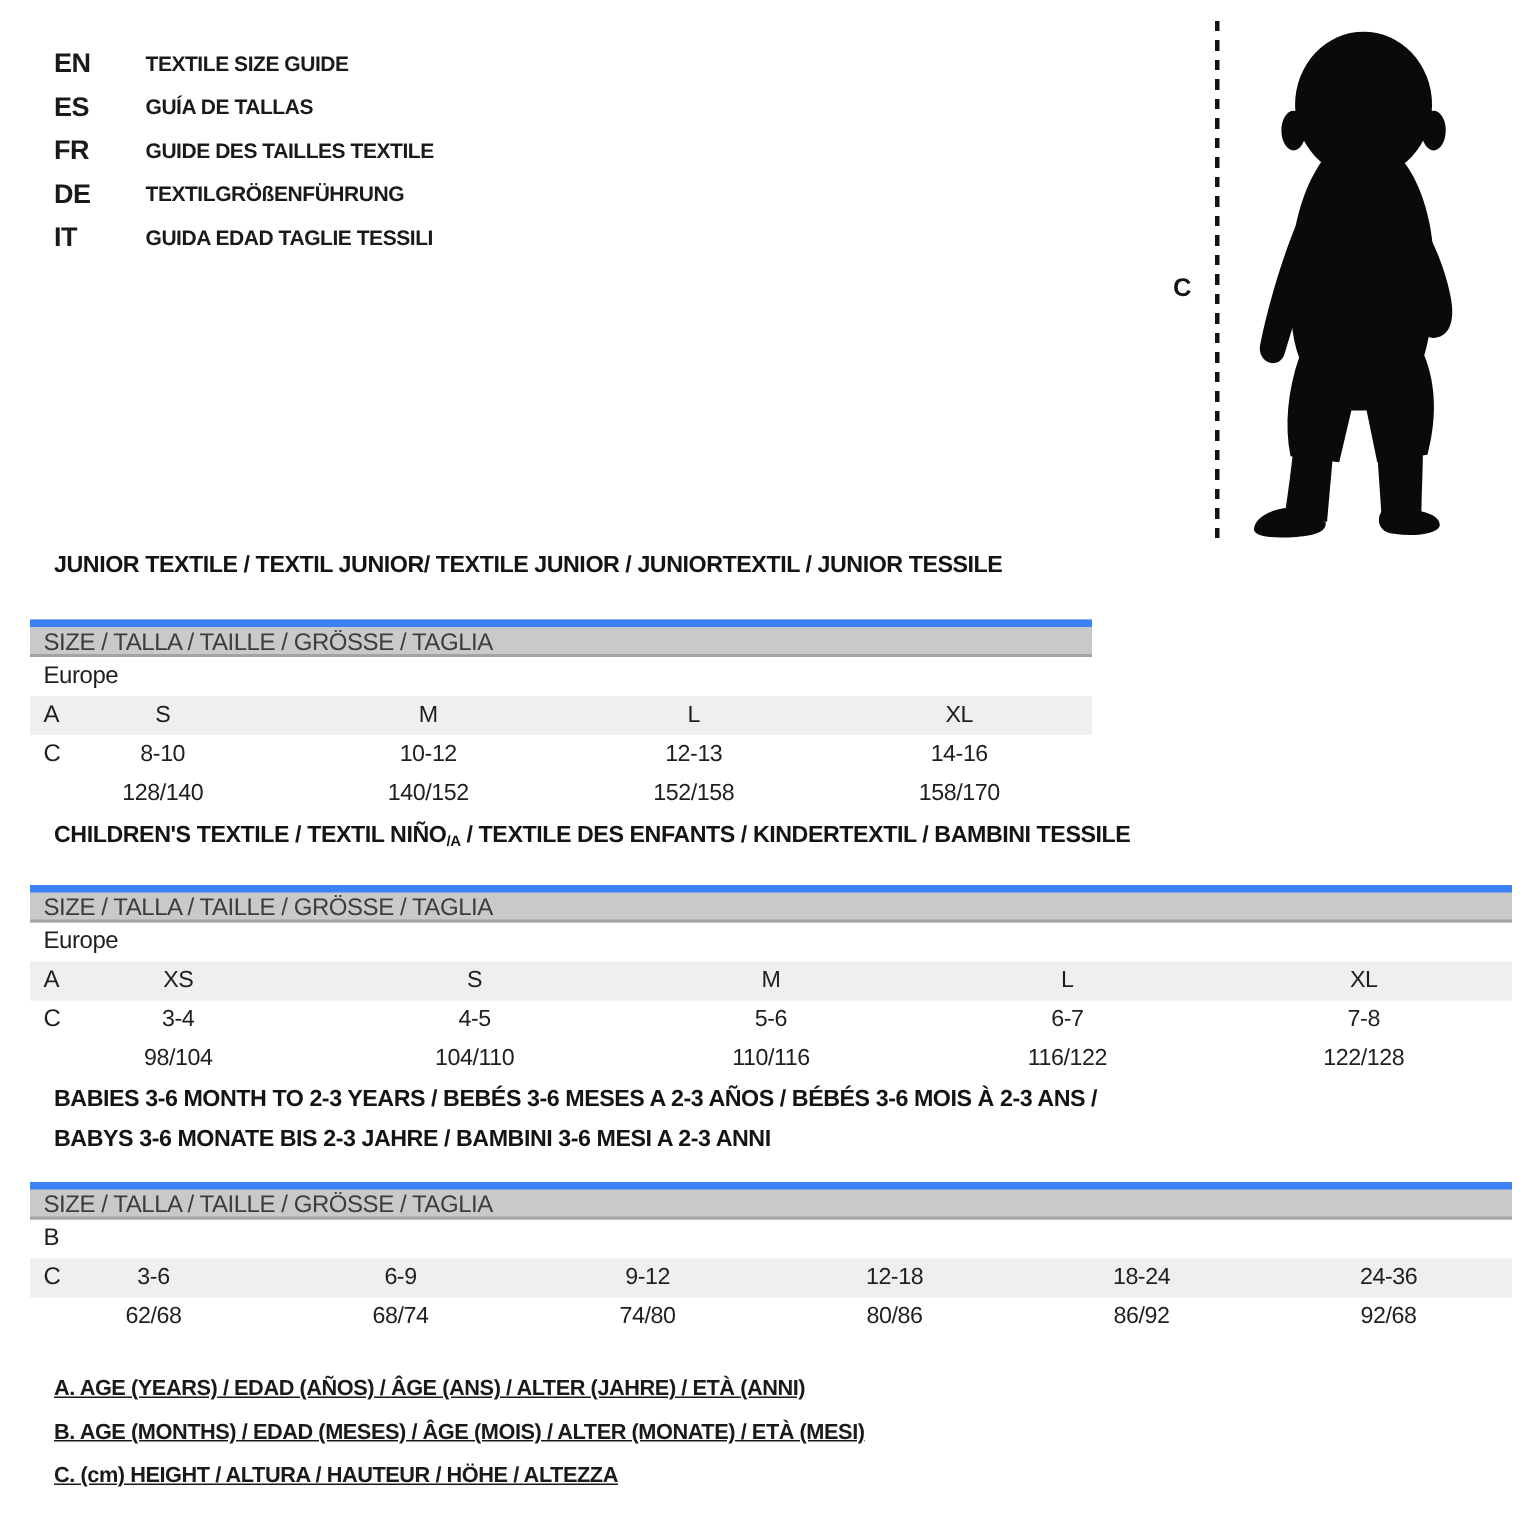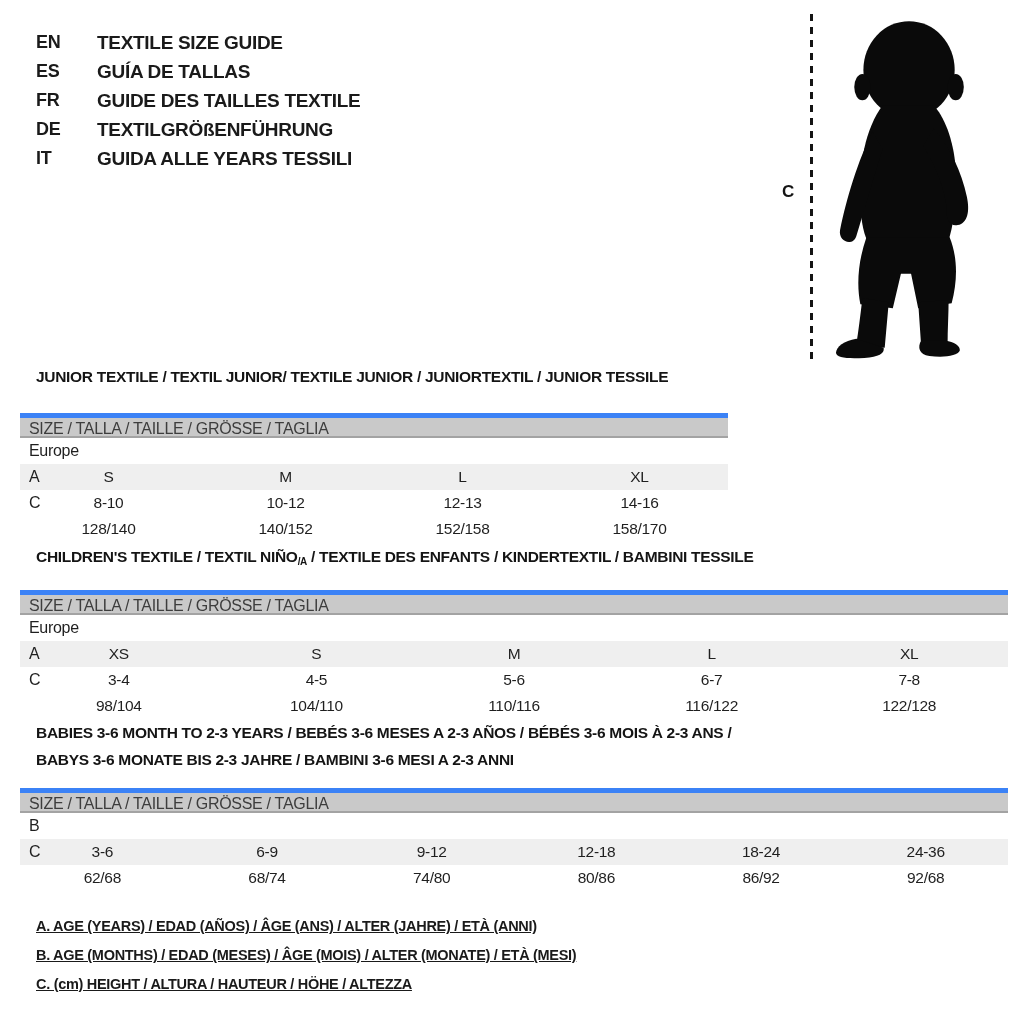--- a/index.html
+++ b/index.html
@@ -11,21 +11,21 @@
     font-family:"Liberation Sans", sans-serif;
     color:#1a1a1a;
     overflow:hidden;
     letter-spacing:-0.3px;
   }
 
   
   .lang-block { position:absolute; left:36px; top:28px; }
   .lang-row { display:flex; height:29px; line-height:29px; }
   .lang-code { width:61px; font-weight:bold; font-size:18px; }
-  .lang-label { font-weight:bold; font-size:19px; white-space:nowrap; }
+  .lang-label { font-weight:bold; font-size:14px; white-space:nowrap; }
 
   
   .dotted-line {
     position:absolute; left:810px; top:14px; width:3px; height:345px;
     background-image:repeating-linear-gradient(to bottom,#141414 0px,#141414 7px,transparent 7px,transparent 13px);
   }
   .measure-c {
     position:absolute; left:782px; top:182px;
     font-weight:bold; font-size:17px; color:#141414;
   }
@@ -81,21 +81,21 @@
     <div class="lang-row">
       <span class="lang-code">FR</span>
       <span class="lang-label">GUIDE DES TAILLES TEXTILE</span>
     </div>
     <div class="lang-row">
       <span class="lang-code">DE</span>
       <span class="lang-label">TEXTILGRÖßENFÜHRUNG</span>
     </div>
     <div class="lang-row">
       <span class="lang-code">IT</span>
-      <span class="lang-label">GUIDA ALLE YEARS TESSILI</span>
+      <span class="lang-label">GUIDA EDAD TAGLIE TESSILI</span>
     </div>
   </div>
 
   <div class="dotted-line"></div>
   <div class="measure-c">C</div>
   <svg class="baby-svg" viewBox="0 0 170 345">
     <g fill="#0a0a0a">
       <ellipse cx="88" cy="57" rx="45" ry="48"></ellipse>
       <ellipse cx="42" cy="74" rx="8" ry="13"></ellipse>
       <ellipse cx="134" cy="74" rx="8" ry="13"></ellipse>

